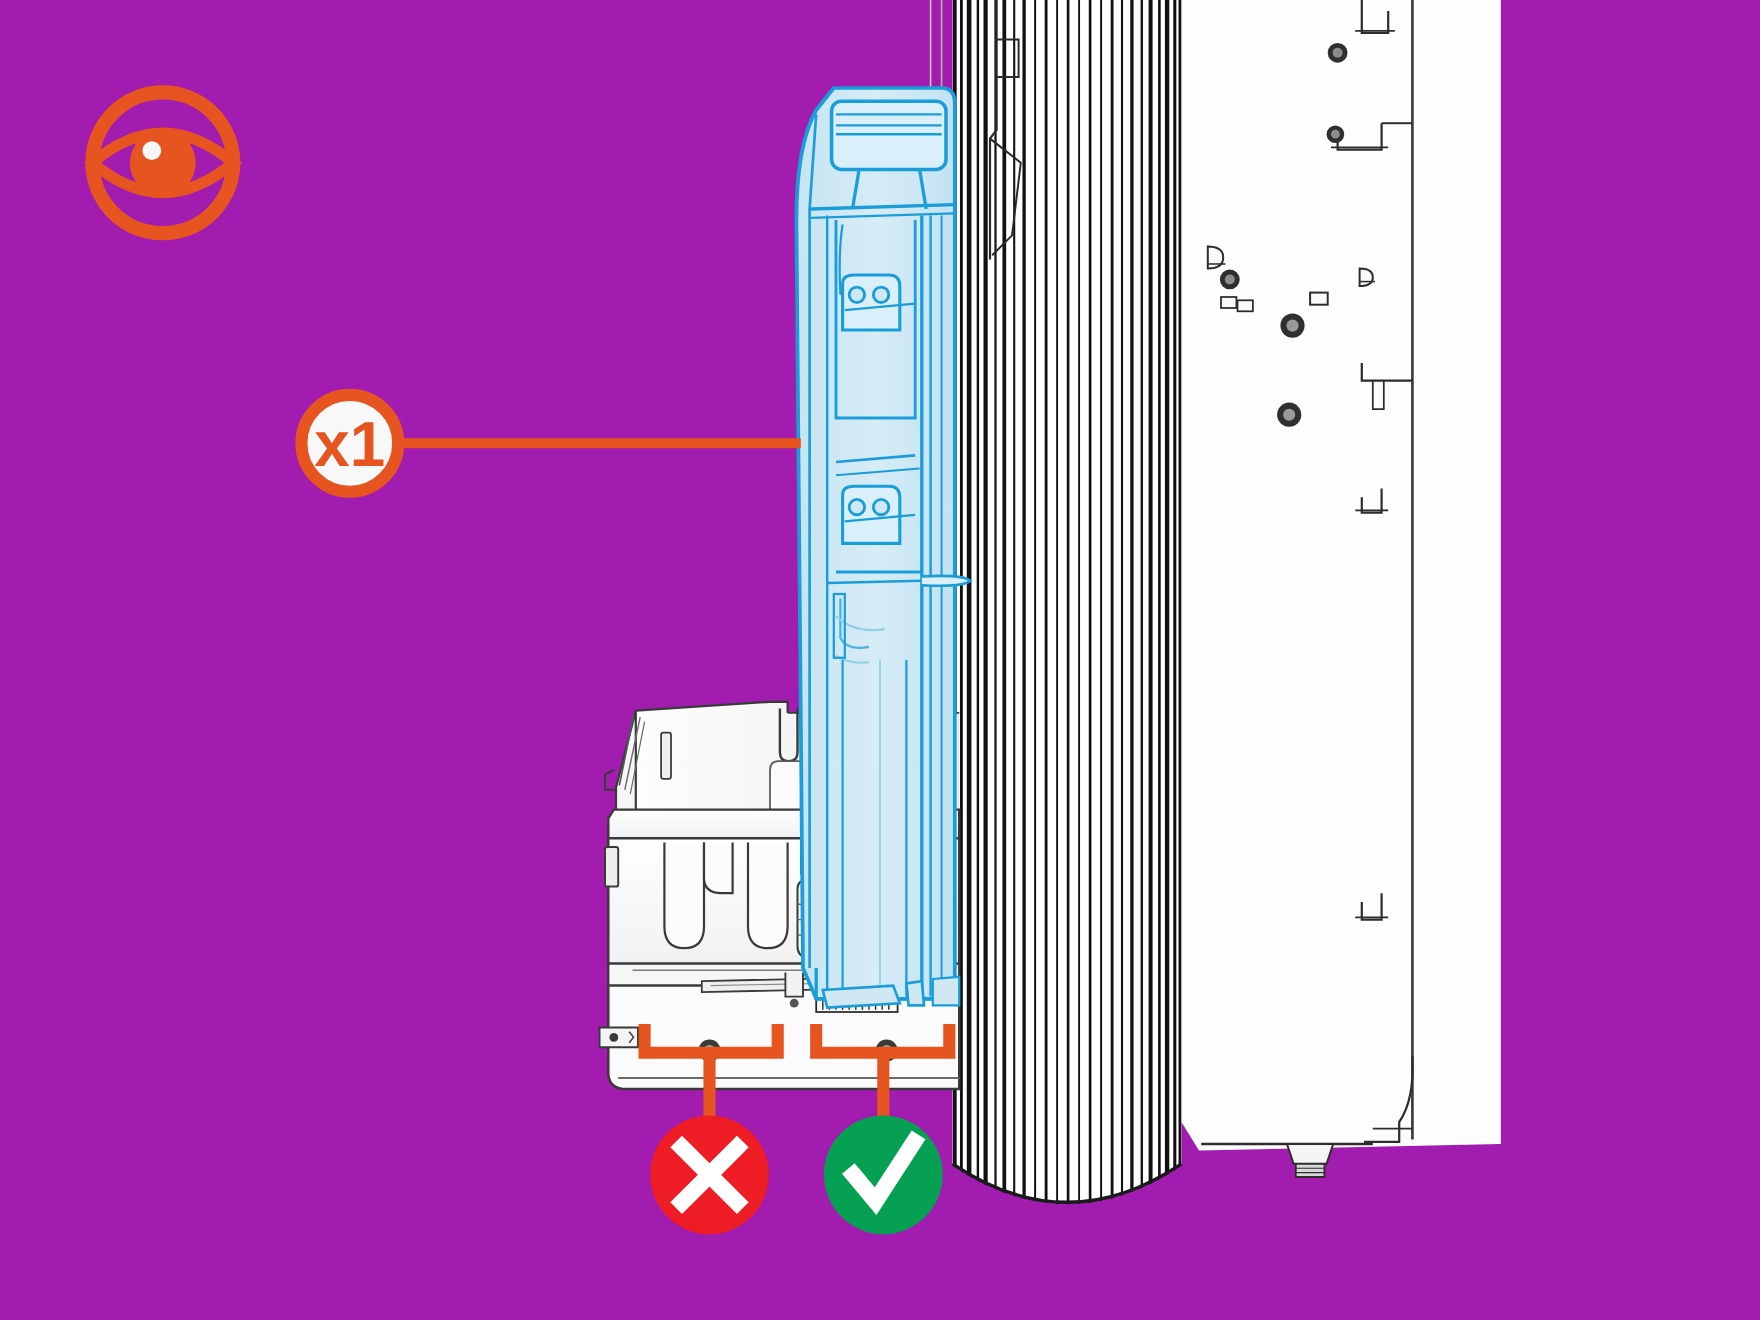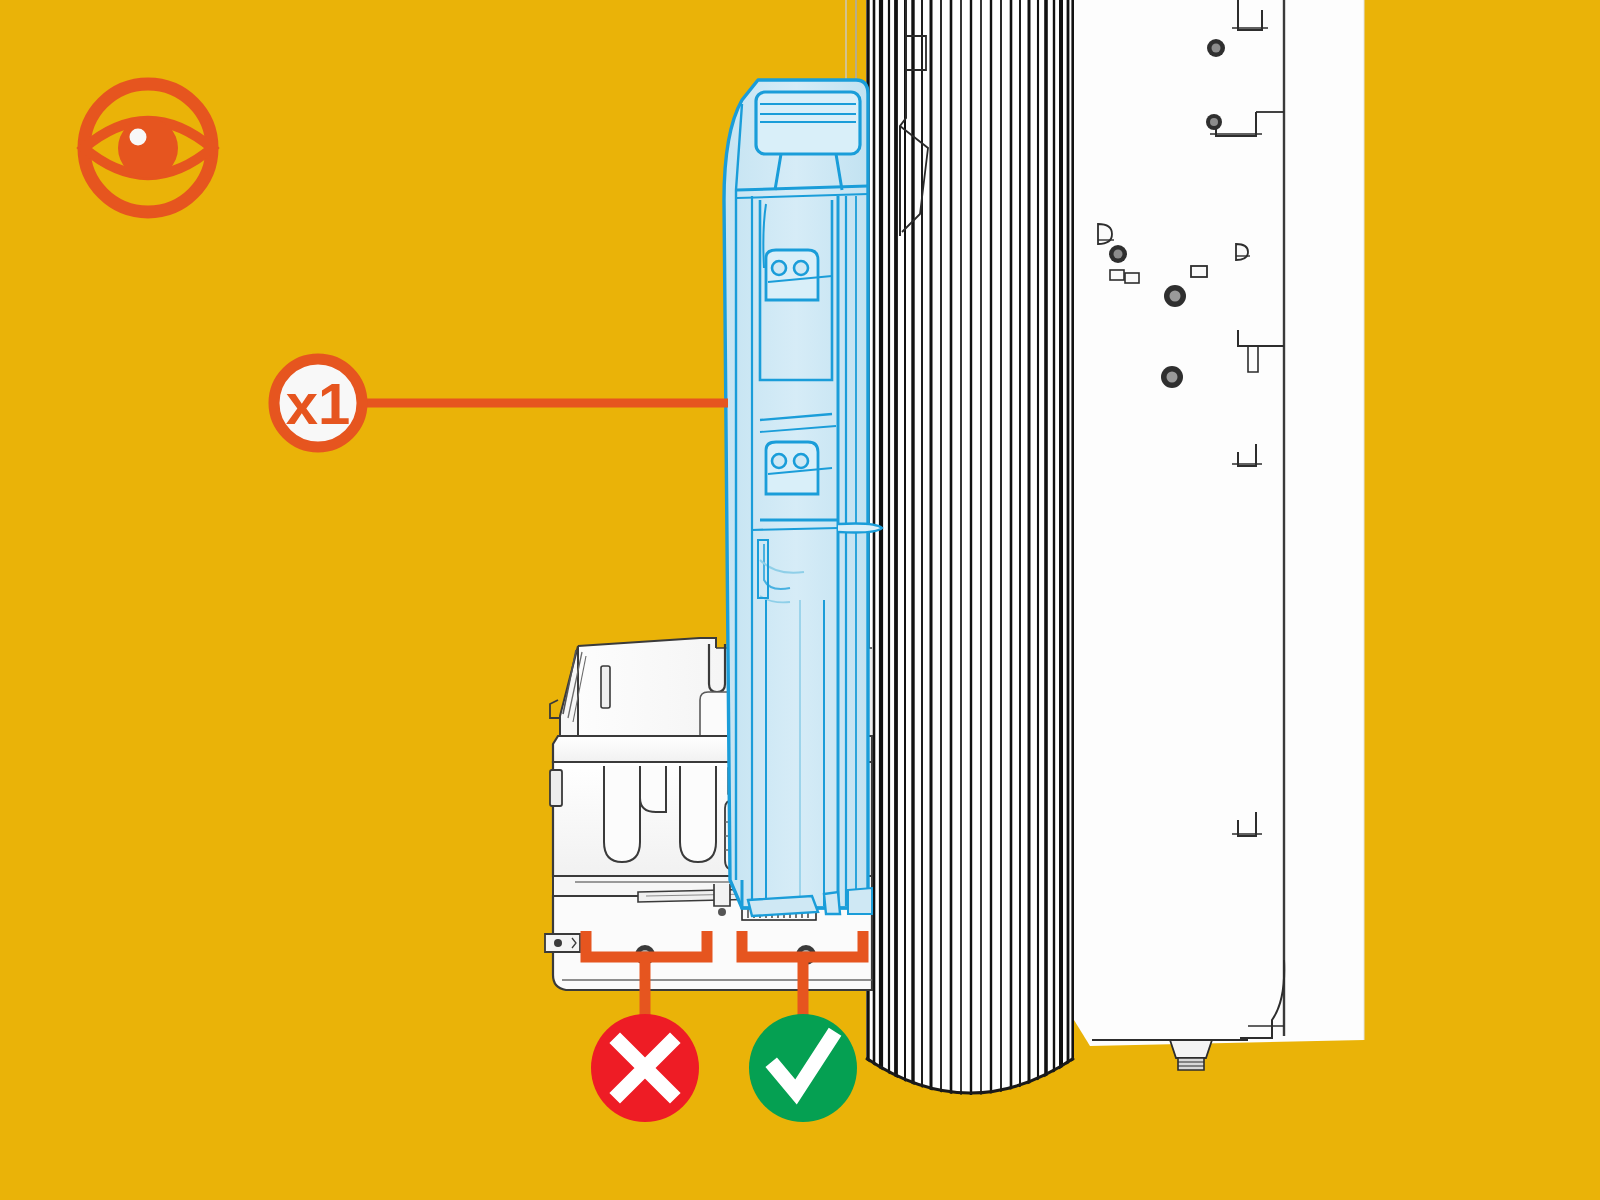--- a/index.html
+++ b/index.html
@@ -7,21 +7,21 @@
     padding: 0;
     background: #ffffff;
   }
   body {
     font-family: "Liberation Sans", sans-serif;
   }
   #stage {
     position: relative;
     width: 1600px;
     height: 1200px;
-    background: #eab308;
+    background: #a21caf;
     overflow: hidden;
   }
   #stage svg.layer {
     position: absolute;
     left: 0;
     top: 0;
     width: 1600px;
     height: 1200px;
   }
   .x1-text {

